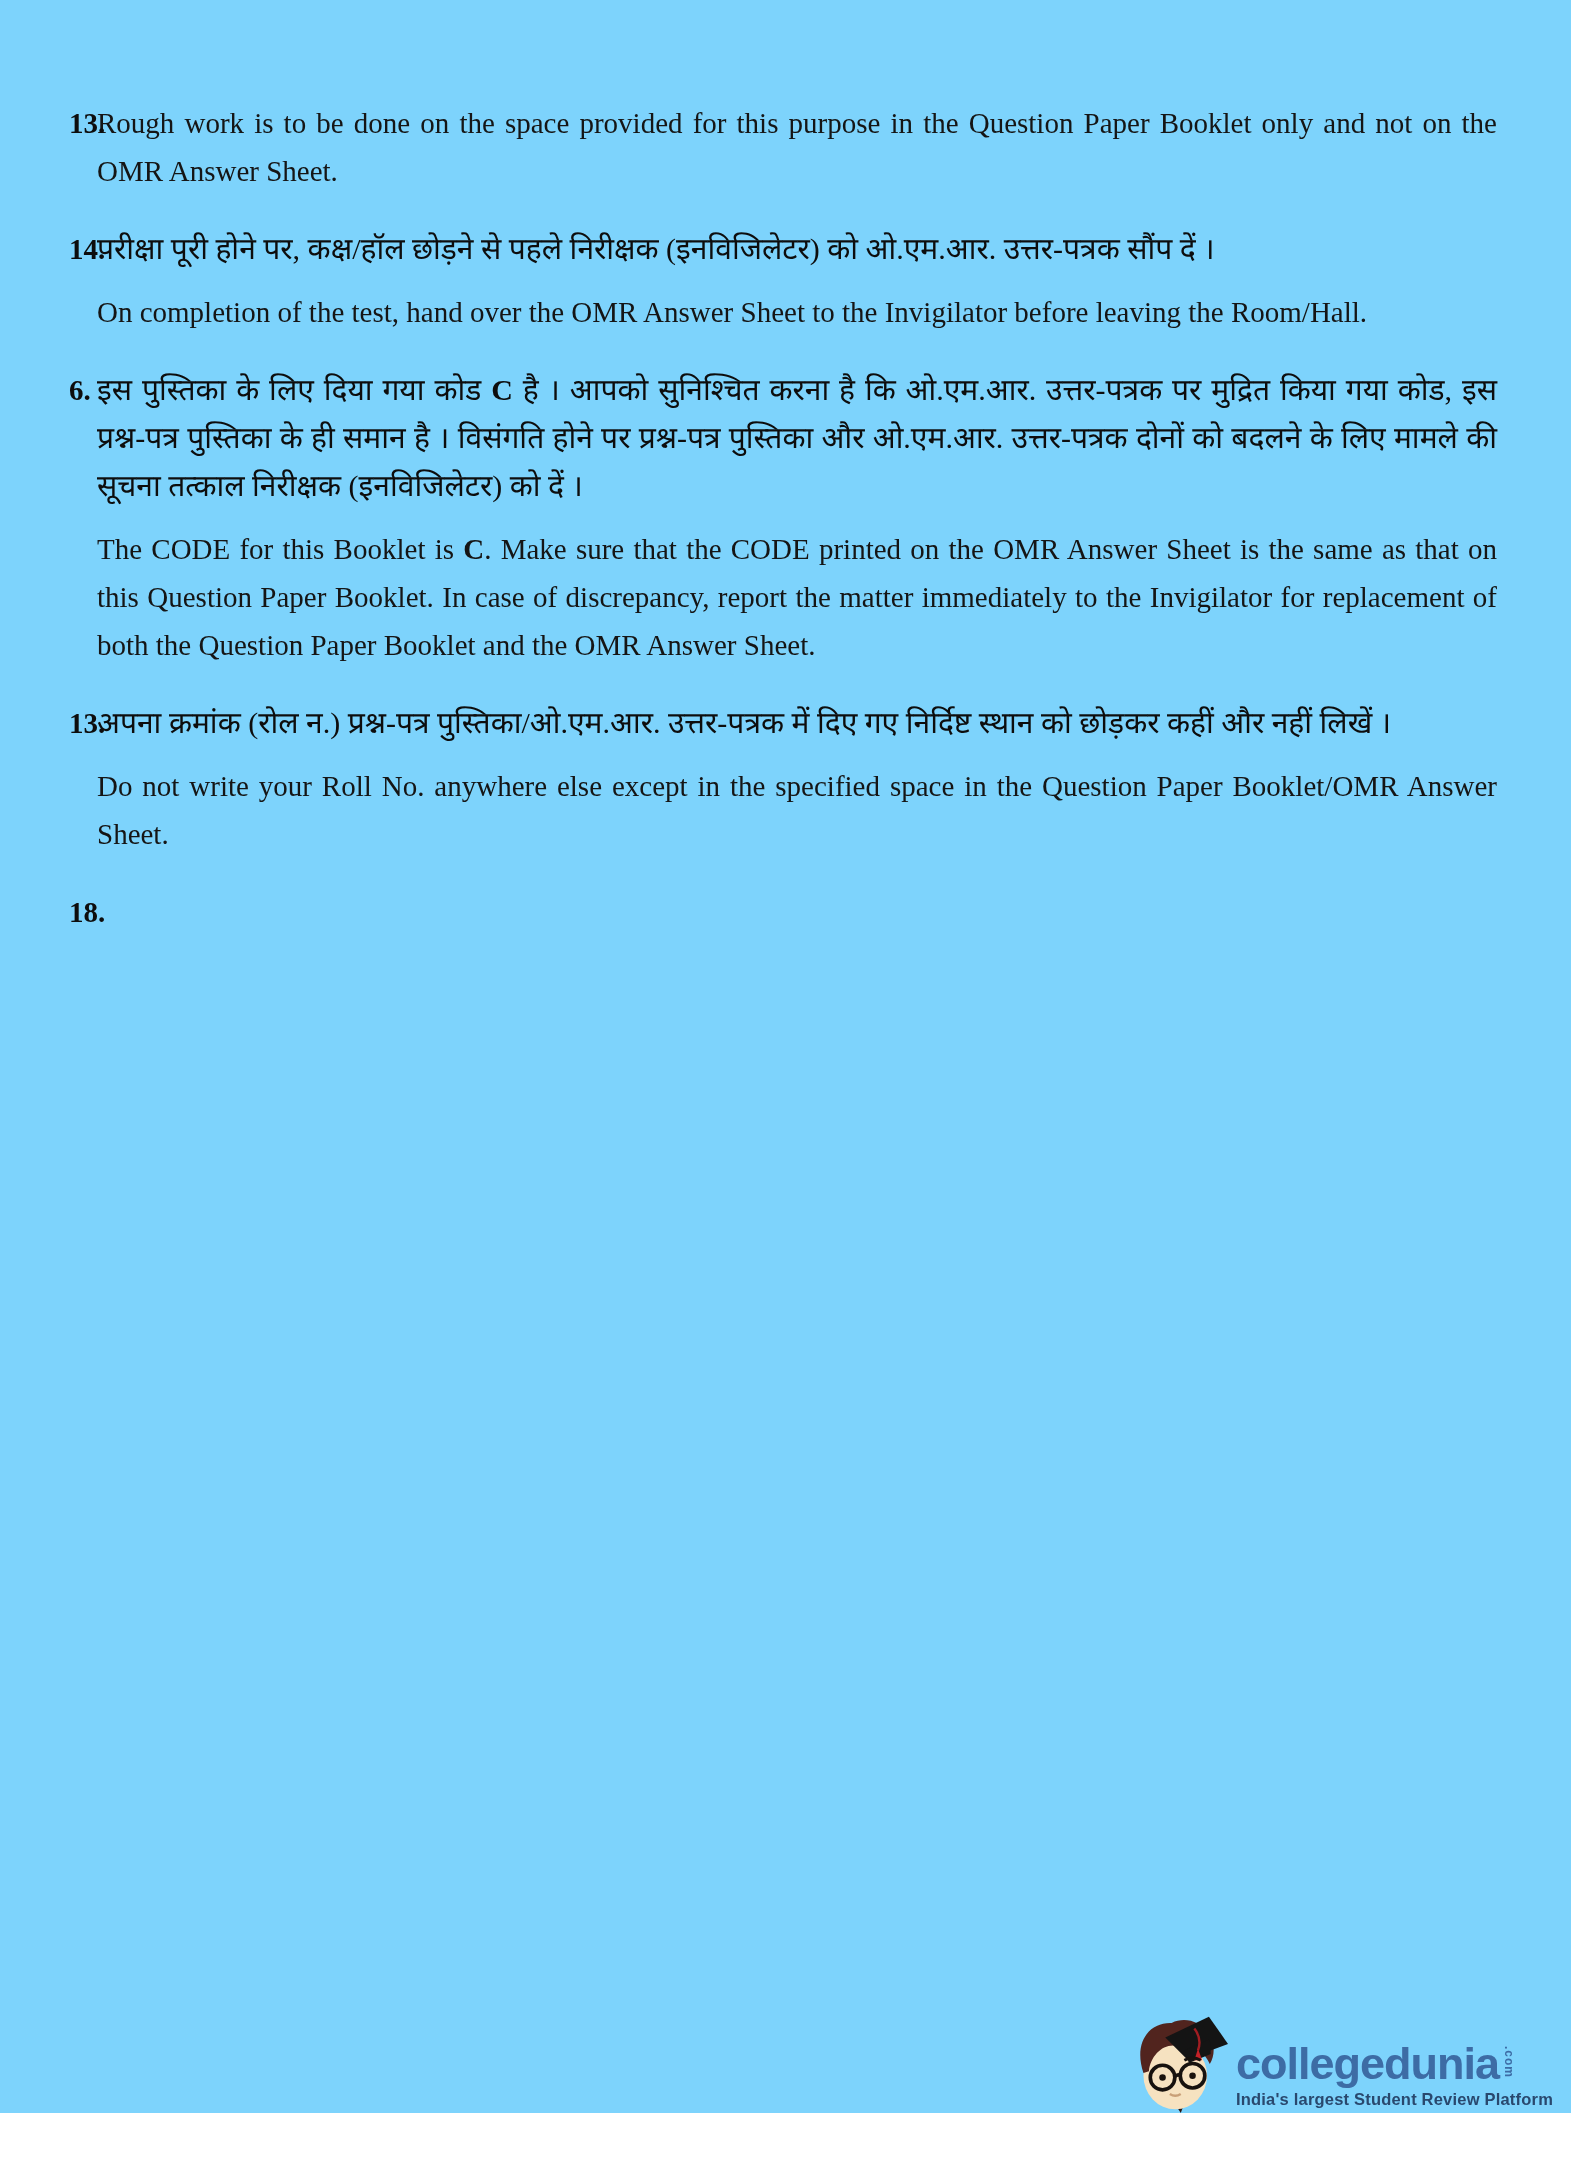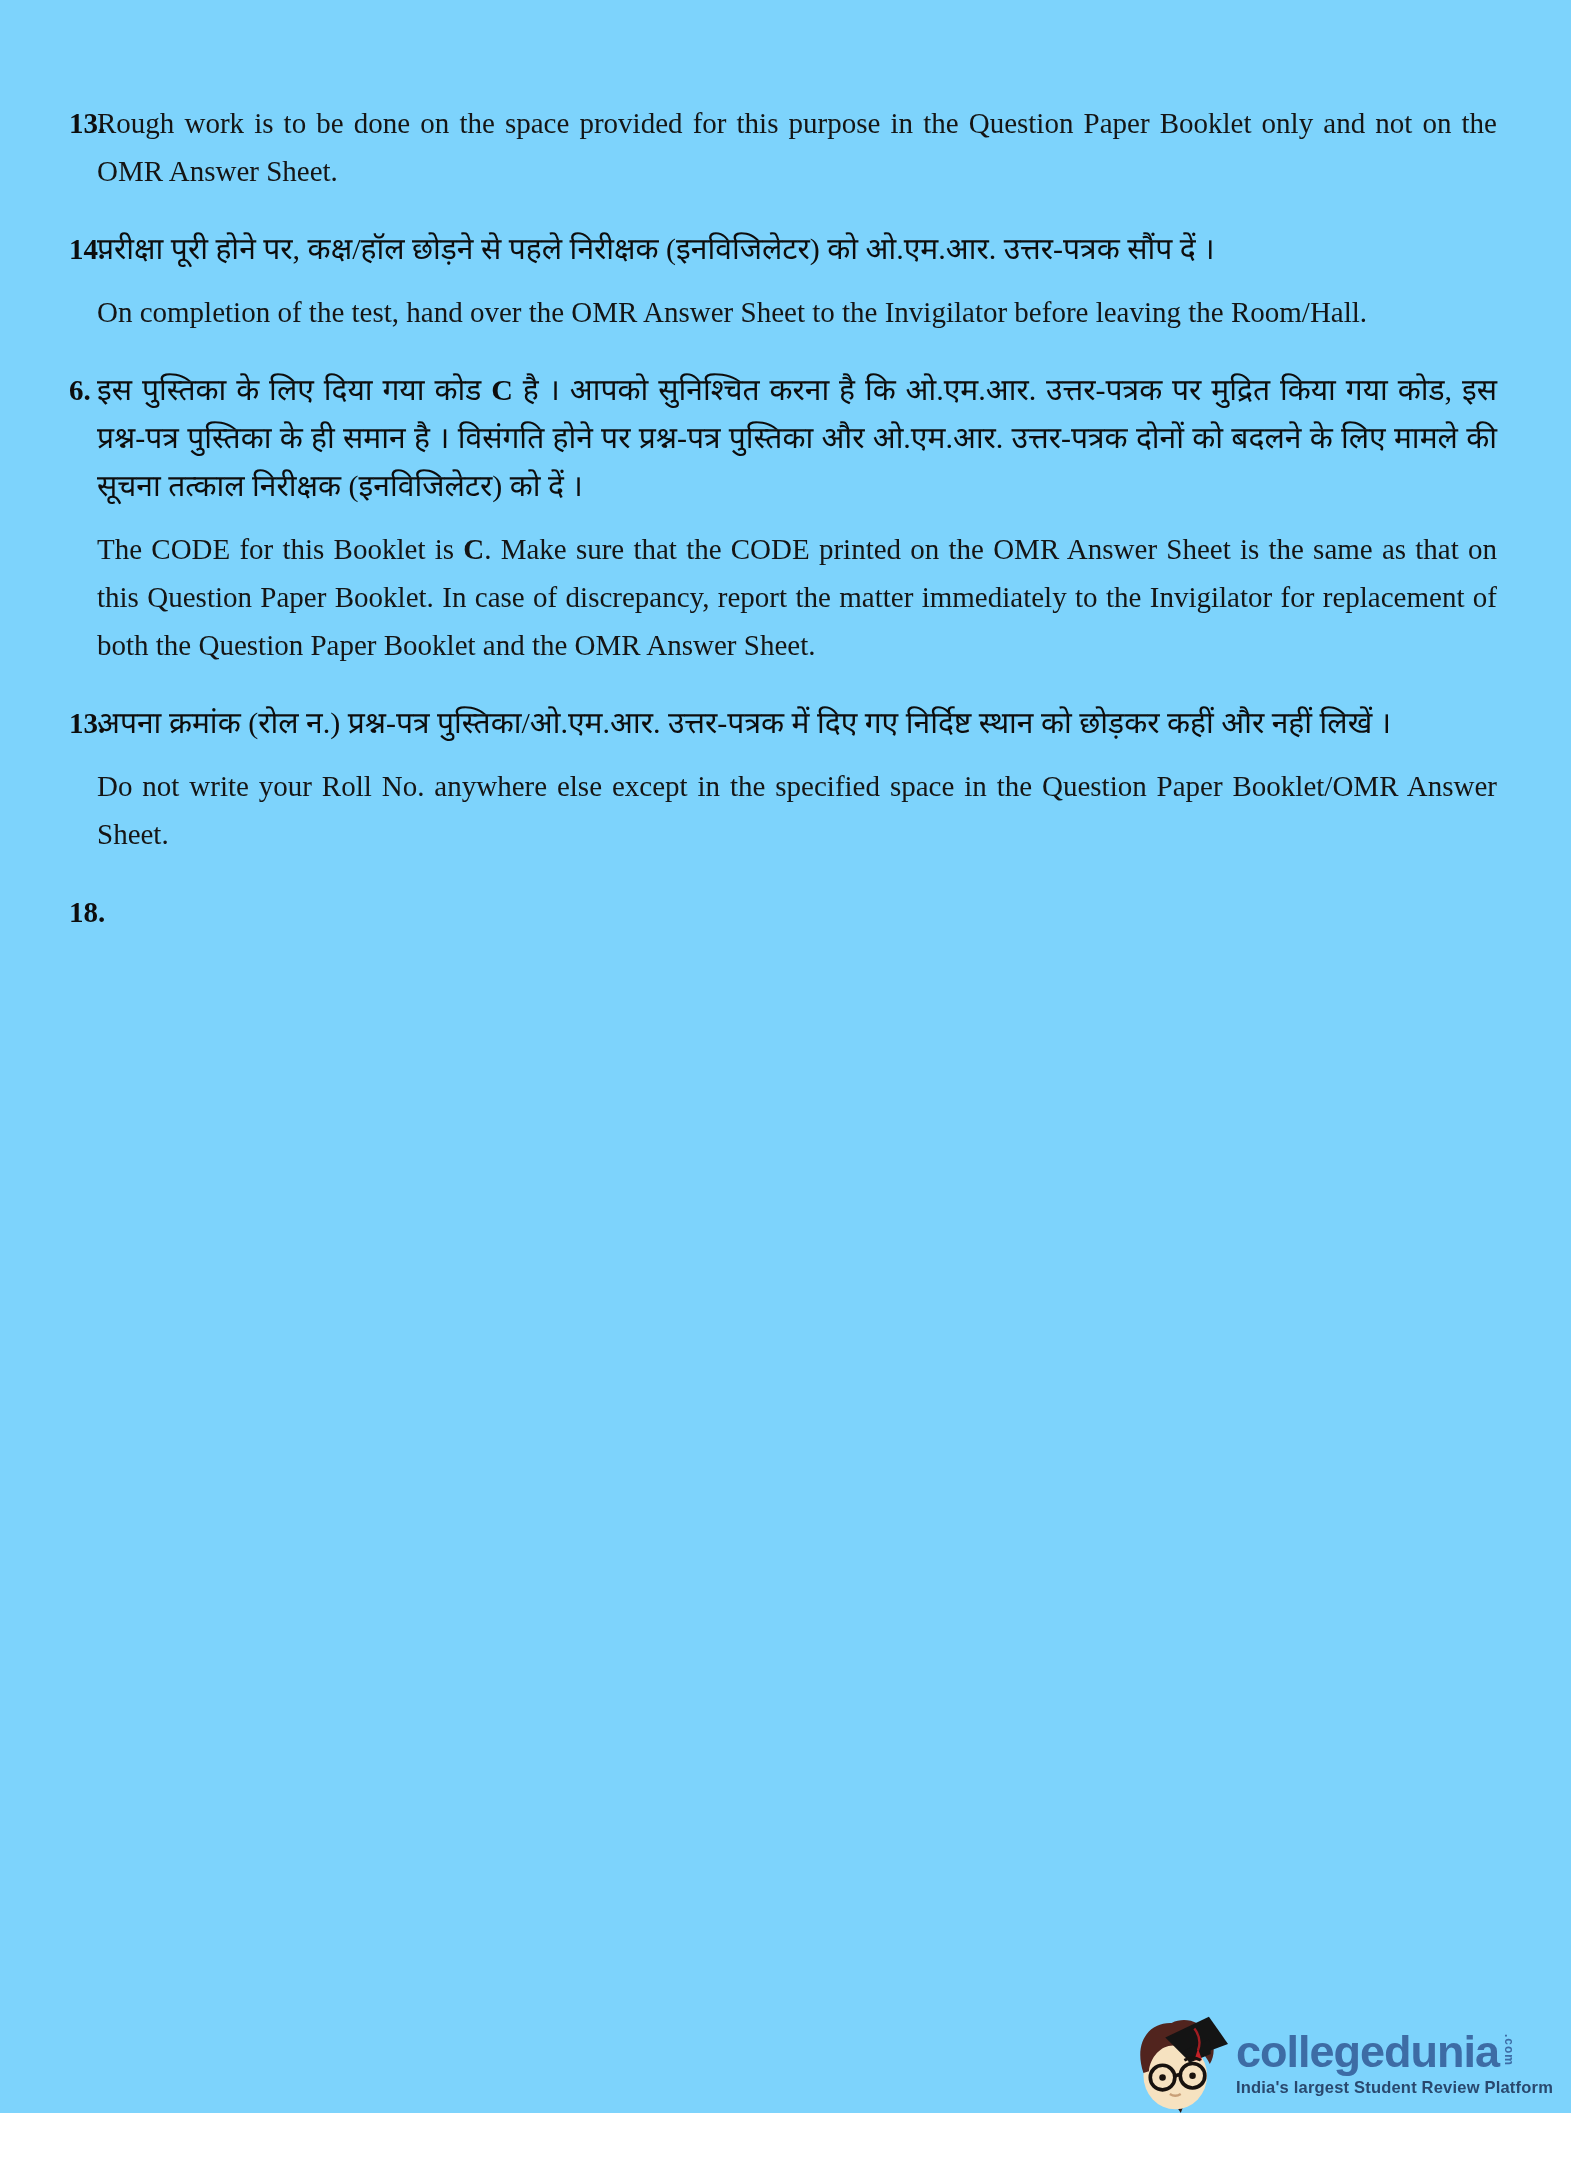--- a/index.html
+++ b/index.html
@@ -51,21 +51,21 @@
   .bold { font-weight: bold; }
 
   
   .footer-logo {
     position: absolute;
     right: 18px; bottom: 0;
     display: flex;
     align-items: flex-end;
   }
   .mascot { width: 104px; height: 100px; margin-right: 6px; flex: 0 0 auto; }
-  .brand-block { padding-bottom: 16px; }
+  .brand-block { padding-bottom: 4px; }
   .brand-row { display: flex; align-items: flex-start; }
   .brand-text {
     font-family: "Liberation Sans", "DejaVu Sans", sans-serif;
     font-weight: bold;
     font-size: 45px;
     line-height: 44px;
     letter-spacing: -1px;
   }
   .brand-suffix {
     font-family: "Liberation Sans", "DejaVu Sans", sans-serif;

